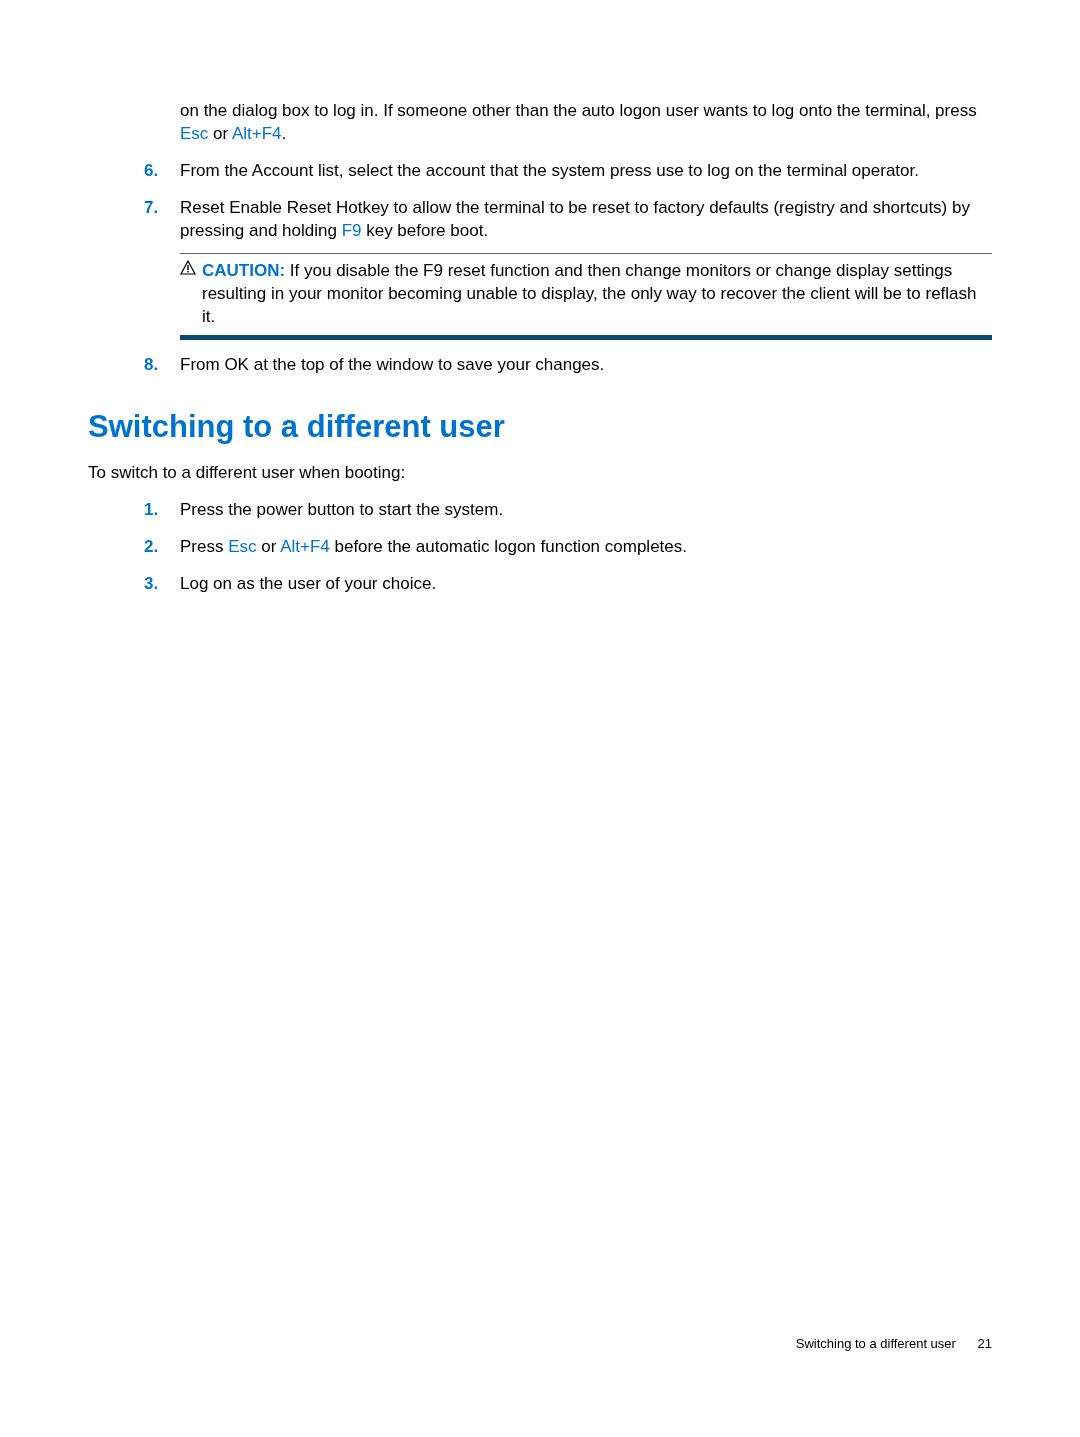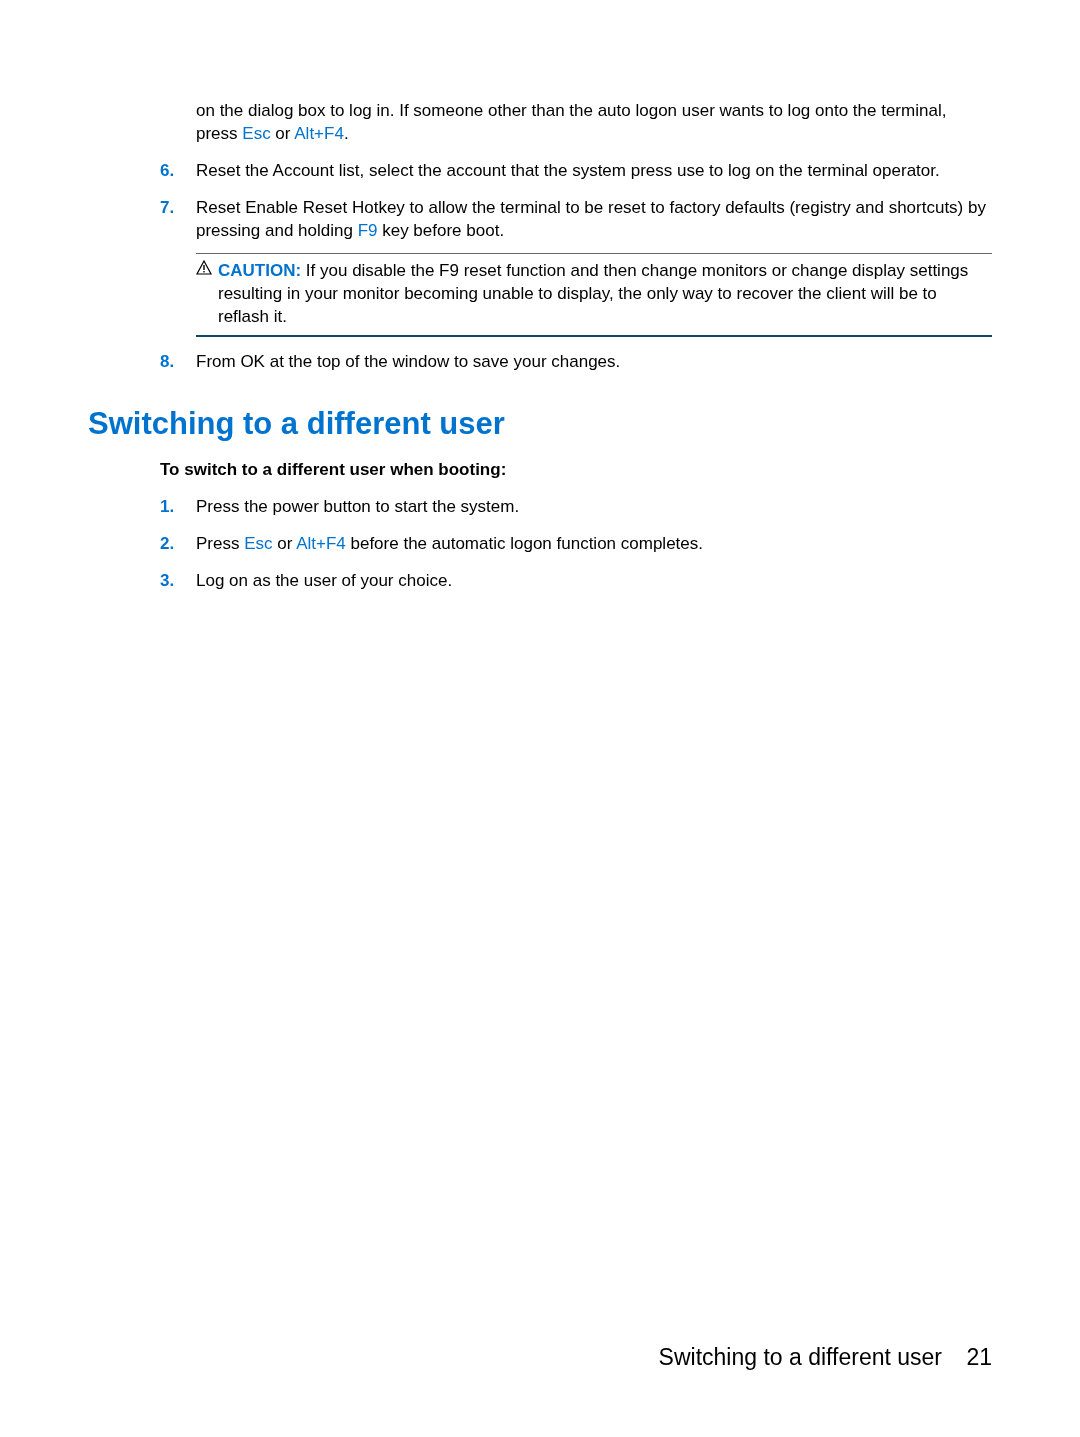--- a/index.html
+++ b/index.html
@@ -10,21 +10,21 @@
       font-family: Arial, Helvetica, sans-serif;
       font-size: 17px;
       color: #000;
       position: relative;
       line-height: 1.35;
     }
     .page {
       padding: 100px 88px 0 88px;
     }
     .content {
-      margin-left: 72px;
+      margin-left: 56px;
     }
     .para-indent {
       margin-left: 36px;
     }
     .key {
       color: #0073cf;
     }
     .list-item {
       display: flex;
       margin-top: 14px;
@@ -34,21 +34,21 @@
       font-weight: bold;
       width: 36px;
       flex-shrink: 0;
     }
     .item-body {
       flex: 1;
     }
     .caution-box {
       margin-left: 36px;
       border-top: 1px solid #666;
-      border-bottom: 2px solid #0c4a6e;
+      border-bottom: 5px solid #0c4a6e;
       padding: 6px 0;
       margin-top: 10px;
       display: flex;
       align-items: flex-start;
     }
     .caution-icon {
       width: 22px;
       flex-shrink: 0;
     }
     .caution-icon svg {
@@ -62,48 +62,46 @@
       font-weight: bold;
     }
     h1.section {
       color: #0073cf;
       font-size: 31px;
       font-weight: bold;
       margin-top: 30px;
       margin-bottom: 14px;
     }
     .intro {
-      margin-left: 72px;
-      font-weight: bold;
     }
     .footer {
       position: absolute;
-      bottom: 64px;
+      bottom: 84px;
       right: 88px;
-      font-size: 23px;
+      font-size: 13px;
     }
     .footer .pn {
       margin-left: 18px;
     }
     b { font-weight: normal; }
   </style>
 </head>
 <body>
 
 <div class="page">
   <div class="content">
 
     <div class="para-indent">
       <span>on the dialog box to log in. If someone other than the auto logon user wants to log onto the terminal, press </span><span class="key">Esc</span><span> or </span><span class="key">Alt+F4</span><span>.</span>
     </div>
 
     <div id="upper-list">
         <div class="list-item">
           <span class="num">6.</span>
-          <span class="item-body"><span>Reset the </span><b>Account</b><span> list, select the account that the system press use to log on the terminal operator.</span></span>
+          <span class="item-body"><span>From the </span><b>Account</b><span> list, select the account that the system press use to log on the terminal operator.</span></span>
         </div>
         <div class="list-item">
           <span class="num">7.</span>
           <span class="item-body"><span>Reset </span><b>Enable Reset Hotkey</b><span> to allow the terminal to be reset to factory defaults (registry and shortcuts) by pressing and holding </span><span class="key">F9</span><span> key before boot.</span></span>
         </div>
       </div>
 
     <div class="caution-box">
       <span class="caution-icon">
         <svg width="16" height="15" viewBox="0 0 16 15">

